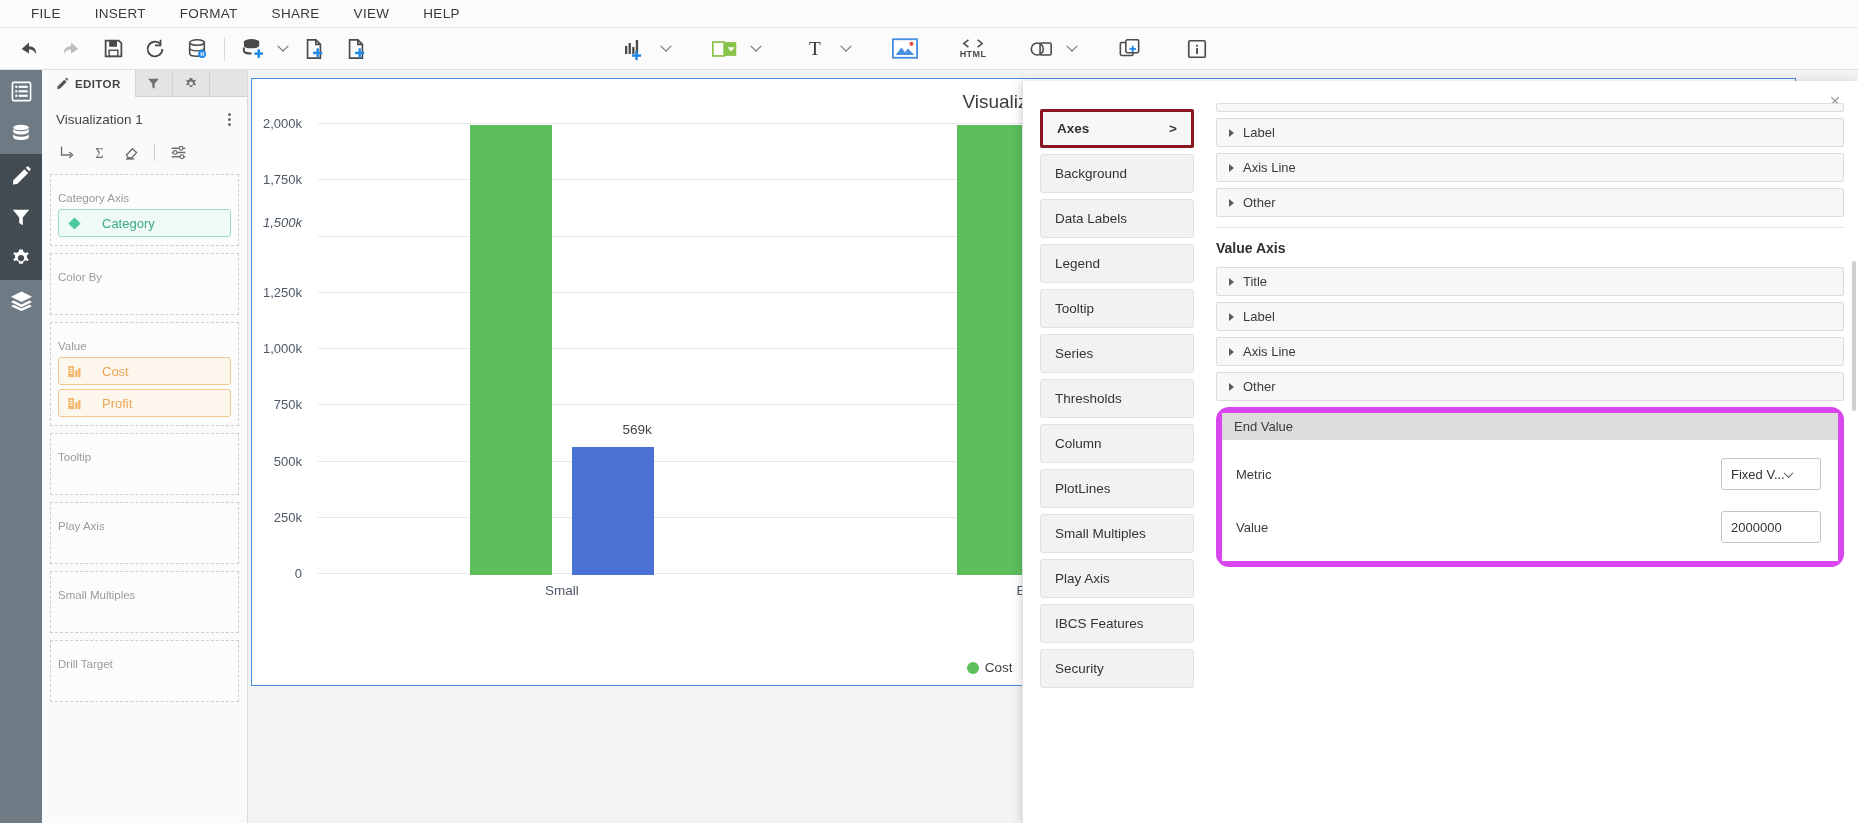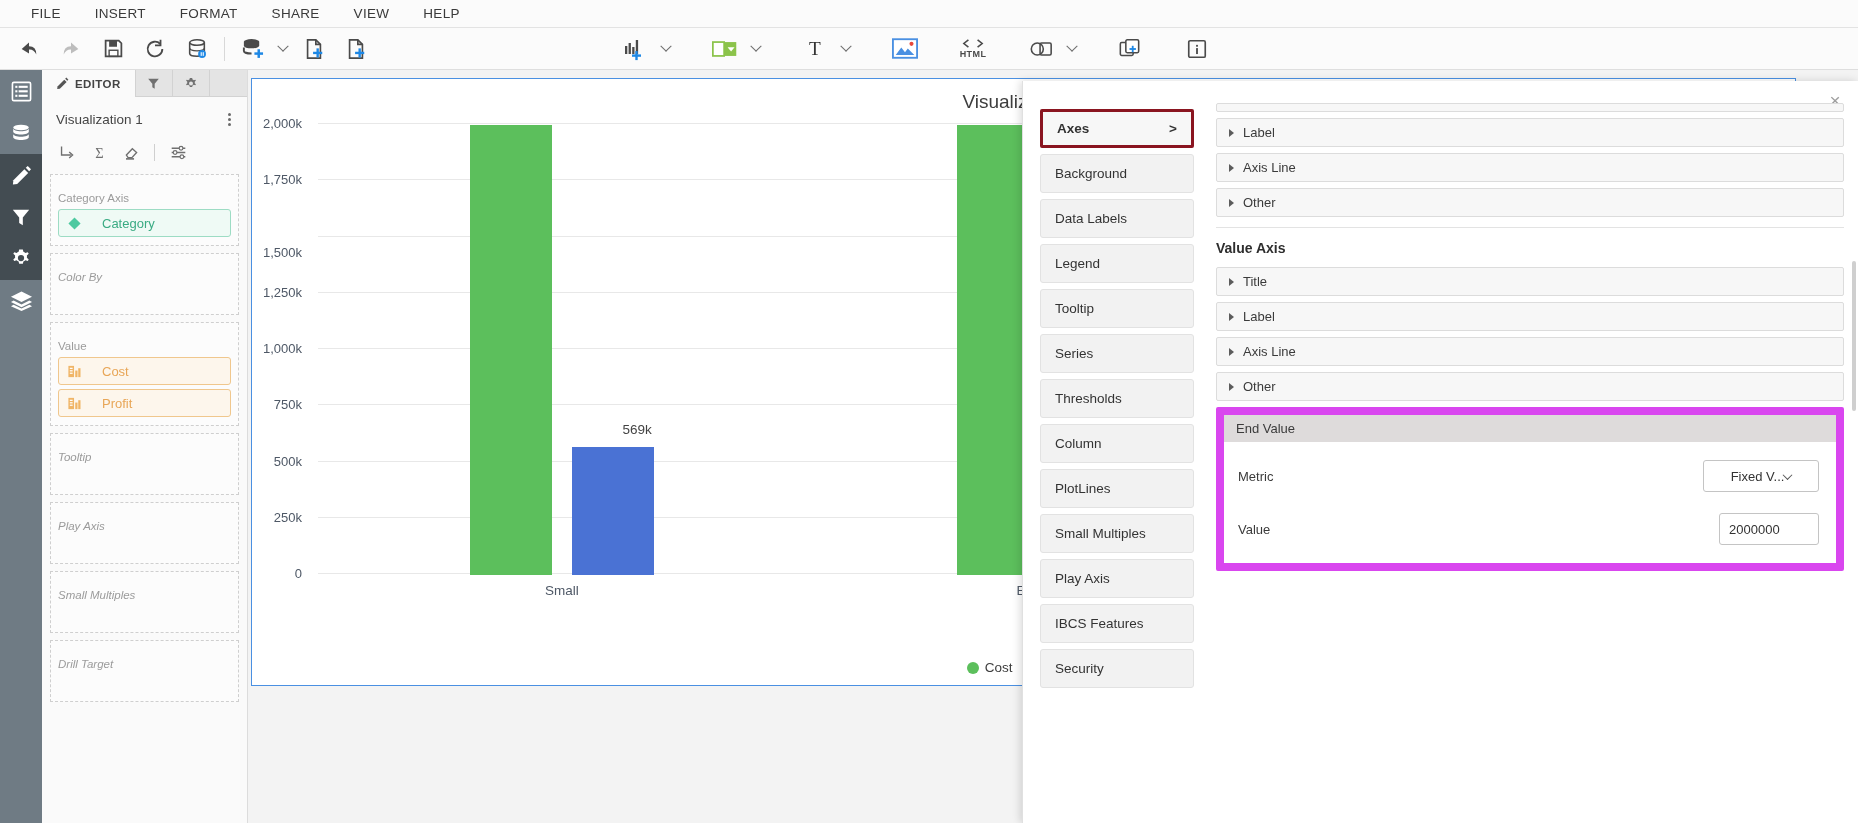--- a/index.html
+++ b/index.html
@@ -110,21 +110,21 @@
   }
   .shelf-label { font-size: 11.5px; color: #9b9b9b; margin-bottom: 5px; margin-top: 10px; }
   .chip {
     display: flex; align-items: center; gap: 20px;
     height: 28px; padding: 0 8px; margin-bottom: 4px;
     border-radius: 3px; font-size: 13px; cursor: pointer;
   }
   .chip.cat { background: #effaf5; border: 1px solid #9ddcc4; color: #3aab83; }
   .chip.val { background: #fdf6ec; border: 1px solid #f0c78d; color: #e8a657; }
   .chip:last-child { margin-bottom: 0; }
-  .shelf.tall { min-height: 62px; font-style: italic; }
+  .shelf.tall { min-height: 62px; }
 
   
   .canvas {
     position: absolute; top: 70px; left: 248px; right: 0; bottom: 0;
     background: #f3f3f3;
   }
   .chartcard {
     position: absolute; left: 3px; top: 8px; width: 1545px; height: 608px;
     background: #ffffff;
     border: 1px solid #4a90e2;
@@ -200,36 +200,36 @@
   }
   .acc .tri {
     width: 0; height: 0; margin-right: 9px;
     border-left: 5px solid #5c5c5c;
     border-top: 4px solid transparent; border-bottom: 4px solid transparent;
   }
   .acc.clipped { height: 9px; margin-bottom: 6px; overflow: hidden; }
   .sec-divider { height: 1px; background: #e3e3e3; margin: 10px 0 12px 0; }
   .sec-title { font-size: 14px; font-weight: bold; color: #2e2e2e; margin-bottom: 11px; }
 
-  .endvalue-box { border: 8px solid #d946ef; border-radius: 2px; }
+  .endvalue-box { border: 6px solid #d946ef; border-radius: 13px; }
   .endvalue-head {
     height: 27px; background: #dedbdb;
     display: flex; align-items: center; padding: 0 12px;
     font-size: 13px; color: #3b3b3b; cursor: pointer;
   }
   .endvalue-body { background: #fff; padding: 18px 0 18px 0; }
   .field-row {
     display: flex; align-items: center; justify-content: space-between;
     padding: 0 17px 0 14px; margin-bottom: 21px;
   }
   .field-row:last-child { margin-bottom: 0; }
   .field-label { font-size: 13px; color: #3b3b3b; }
   .sel-box {
-    width: 116px; height: 32px; border: 1px solid #c4c4c4; border-radius: 3px;
-    background: #fff; display: flex; align-items: center; justify-content: center;
+    width: 100px; height: 32px; border: 1px solid #c4c4c4; border-radius: 3px;
+    background: #fff; display: flex; align-items: center; justify-content: flex-start;
     padding: 0 9px; font-size: 13px; color: #333; cursor: pointer;
   }
   .sel-box .chev {
     width: 7px; height: 7px;
     border-right: 1.6px solid #555; border-bottom: 1.6px solid #555;
     transform: rotate(45deg) translate(-1px,-1px);
   }
   .txt-box {
     width: 100px; height: 32px; border: 1px solid #c4c4c4; border-radius: 3px;
     background: #fff; display: flex; align-items: center;
@@ -587,21 +587,21 @@
 
       <div class="plot">
 
         <div id="yaxis" style="position:absolute;left:0;top:0;width:58px;bottom:110px;">
             <div class="ytick" style="top: 450px;">0</div>
             <div class="ytick" style="top: 393.75px;">250k</div>
             <div class="ytick" style="top: 337.5px;">500k</div>
             <div class="ytick" style="top: 281.25px;">750k</div>
             <div class="ytick" style="top: 225px;">1,000k</div>
             <div class="ytick" style="top: 168.75px;">1,250k</div>
-            <div class="ytick" style="top: 129px;">1,500k</div>
+            <div class="ytick" style="top: 99px; font-style: italic;">1,500k</div>
             <div class="ytick" style="top: 56.25px;">1,750k</div>
             <div class="ytick" style="top: 0px;">2,000k</div>
           </div>
         <div id="grid" style="position:absolute;left:66px;right:14px;top:0;bottom:110px;">
             <div class="gridline" style="top: 450px;"></div>
             <div class="gridline" style="top: 393.75px;"></div>
             <div class="gridline" style="top: 337.5px;"></div>
             <div class="gridline" style="top: 281.25px;"></div>
             <div class="gridline" style="top: 225px;"></div>
             <div class="gridline" style="top: 168.75px;"></div>

